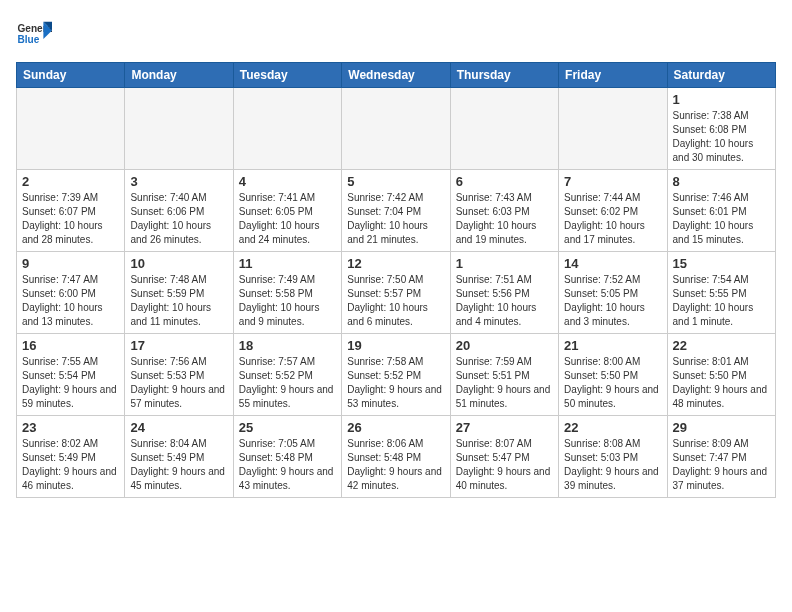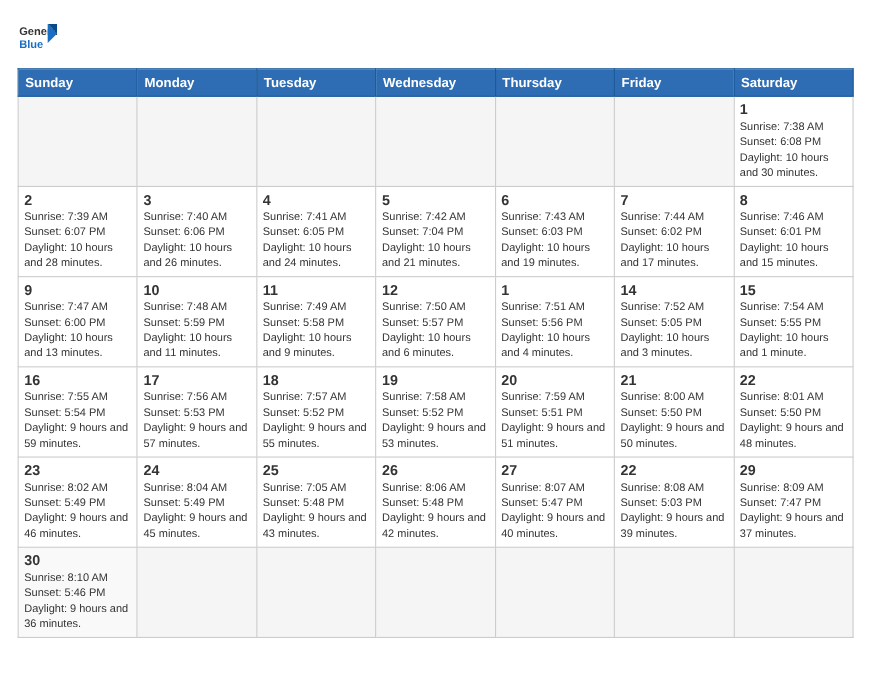--- a/index.html
+++ b/index.html
@@ -326,29 +326,14 @@
 and 39 minutes.</div>
         </td>
         <td>
           <span class="day-number">29</span>
           <div class="day-info">Sunrise: 8:09 AM
 Sunset: 7:47 PM
 Daylight: 9 hours
 and 37 minutes.</div>
         </td>
       </tr>
-      <tr class="last-row">
-        <td>
-          <span class="day-number">30</span>
-          <div class="day-info">Sunrise: 8:10 AM
-Sunset: 5:46 PM
-Daylight: 9 hours
-and 36 minutes.</div>
-        </td>
-        <td class="empty"></td>
-        <td class="empty"></td>
-        <td class="empty"></td>
-        <td class="empty"></td>
-        <td class="empty"></td>
-        <td class="empty"></td>
-      </tr>
     </tbody>
 </table>
 
 </body></html>

